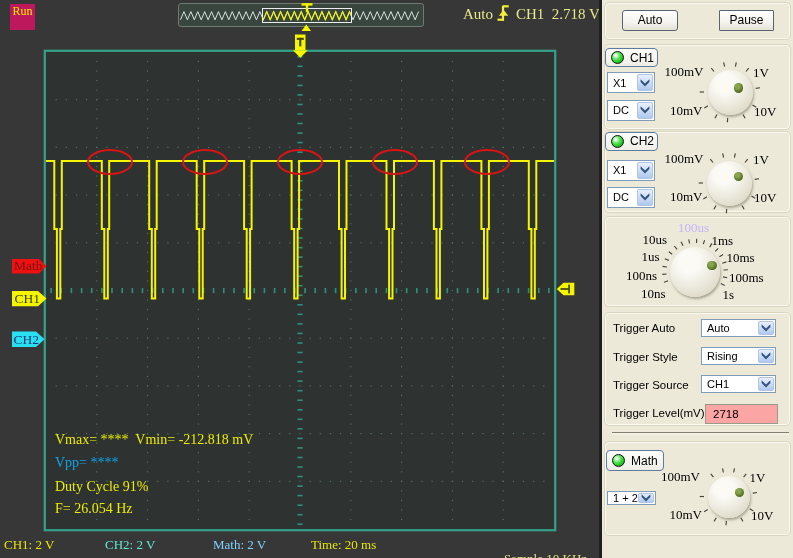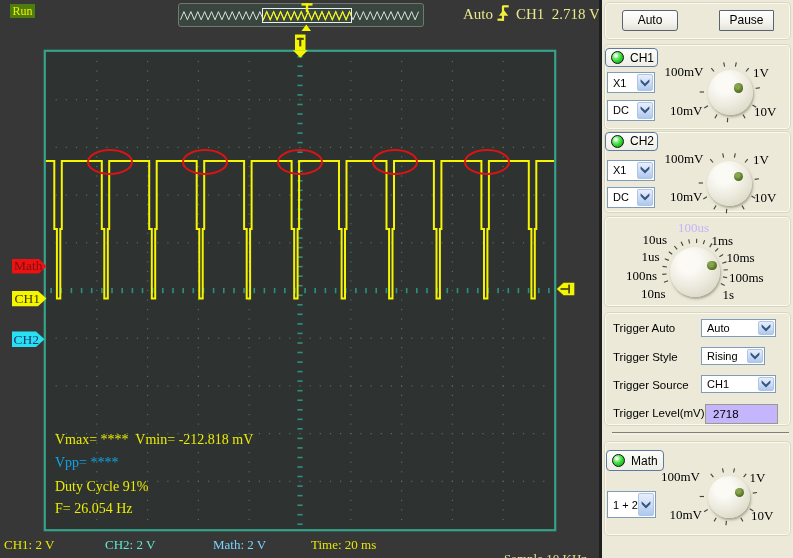--- a/index.html
+++ b/index.html
@@ -927,21 +927,21 @@
       <rect x="560.5" y="288.1" width="9.5" height="1.8" fill="#4c4c10"></rect>
       <rect x="568.2" y="284.6" width="1.8" height="8.8" fill="#4c4c10"></rect>
     </g>
     <g fill="#efef3c">
       <rect x="497.5" y="18.6" width="6.2" height="2.2"></rect>
       <rect x="501.9" y="6.0" width="2.2" height="14.8"></rect>
       <rect x="502.5" y="5.2" width="6.2" height="2.2"></rect>
       <polygon points="498.9,15.8 508.3,15.8 503.6,9.8"></polygon>
     </g>
   </svg>
-<div style="position:absolute;left:10px;top:4px;width:25px;height:14px;background:#4d7c0f;color:#f0f000;font:12px 'Liberation Serif',serif;text-align:center;line-height:14px">Run</div>
+<div style="position:absolute;left:10px;top:4px;width:25px;height:26px;background:#be185d;color:#f0f000;font:12px 'Liberation Serif',serif;text-align:center;line-height:14px">Run</div>
 <div style="color:#e9e98c;font:15px 'Liberation Serif',serif;position:absolute;left:463px;top:6px">Auto</div>
 <div style="color:#e9e98c;font:15px 'Liberation Serif',serif;position:absolute;left:516px;top:6px">CH1&nbsp; 2.718 V</div>
 <div style="color:#eded00;font:14px 'Liberation Serif',serif;position:absolute;left:55px;top:432px">Vmax= ****&nbsp; Vmin= -212.818 mV</div>
 <div style="color:#0ea5e9;font:14px 'Liberation Serif',serif;position:absolute;left:55px;top:455px">Vpp= ****</div>
 <div style="color:#eded00;font:14px 'Liberation Serif',serif;position:absolute;left:55px;top:478.5px">Duty Cycle 91%</div>
 <div style="color:#eded00;font:14px 'Liberation Serif',serif;position:absolute;left:55px;top:501px">F= 26.054 Hz</div>
 <div style="font:13px 'Liberation Serif',serif;position:absolute;top:536.5px;left:4px;color:#e8e800">CH1: 2 V</div>
 <div style="font:13px 'Liberation Serif',serif;position:absolute;top:536.5px;left:105px;color:#5eead4">CH2: 2 V</div>
 <div style="font:13px 'Liberation Serif',serif;position:absolute;top:536.5px;left:213px;color:#7dd3fc">Math: 2 V</div>
 <div style="font:13px 'Liberation Serif',serif;position:absolute;top:536.5px;left:311px;color:#e6e600">Time: 20 ms</div>
@@ -994,53 +994,53 @@
     </span>
   </div>
 <div style="position:absolute;left:607px;top:186.5px;width:48px;height:21px;background:#fff;border:1px solid #7f9db9;box-sizing:border-box;font:11px 'Liberation Sans',sans-serif;color:#000">
     <span style="position:absolute;left:5px;top:50%;transform:translateY(-50%);white-space:nowrap">DC</span>
     <span style="position:absolute;right:1px;top:1px;bottom:1px;width:14px;background:linear-gradient(#e8effc,#cdddf6 50%,#aec8ee);border:1px solid #b0c4e4;border-radius:2px">
       <svg width="11" height="9" viewBox="0 0 11 9" style="position:absolute;left:50%;top:52%;transform:translate(-50%,-50%)">
         <path d="M1.1 0.8 L5.5 5.1 L9.9 0.8 L9.9 3.6 L5.5 8.0 L1.1 3.6 Z" fill="#33547e"></path>
       </svg>
     </span>
   </div>
-<div style="position:absolute;left:607px;top:491px;width:49px;height:27px;background:#fff;border:1px solid #7f9db9;box-sizing:border-box;font:11px 'Liberation Sans',sans-serif;color:#000">
+<div style="position:absolute;left:607px;top:491px;width:49px;height:14px;background:#fff;border:1px solid #7f9db9;box-sizing:border-box;font:11px 'Liberation Sans',sans-serif;color:#000">
     <span style="position:absolute;left:5px;top:50%;transform:translateY(-50%);white-space:nowrap">1 + 2</span>
     <span style="position:absolute;right:1px;top:1px;bottom:1px;width:14px;background:linear-gradient(#e8effc,#cdddf6 50%,#aec8ee);border:1px solid #b0c4e4;border-radius:2px">
       <svg width="11" height="9" viewBox="0 0 11 9" style="position:absolute;left:50%;top:52%;transform:translate(-50%,-50%)">
         <path d="M1.1 0.8 L5.5 5.1 L9.9 0.8 L9.9 3.6 L5.5 8.0 L1.1 3.6 Z" fill="#33547e"></path>
       </svg>
     </span>
   </div>
 <div style="position:absolute;left:701px;top:318.5px;width:75px;height:18px;background:#fff;border:1px solid #7f9db9;box-sizing:border-box;font:11px 'Liberation Sans',sans-serif;color:#000">
     <span style="position:absolute;left:5px;top:50%;transform:translateY(-50%);white-space:nowrap">Auto</span>
     <span style="position:absolute;right:1px;top:1px;bottom:1px;width:14px;background:linear-gradient(#e8effc,#cdddf6 50%,#aec8ee);border:1px solid #b0c4e4;border-radius:2px">
       <svg width="11" height="9" viewBox="0 0 11 9" style="position:absolute;left:50%;top:52%;transform:translate(-50%,-50%)">
         <path d="M1.1 0.8 L5.5 5.1 L9.9 0.8 L9.9 3.6 L5.5 8.0 L1.1 3.6 Z" fill="#33547e"></path>
       </svg>
     </span>
   </div>
-<div style="position:absolute;left:701px;top:347px;width:64px;height:18px;background:#fff;border:1px solid #7f9db9;box-sizing:border-box;font:11px 'Liberation Sans',sans-serif;color:#000">
+<div style="position:absolute;left:701px;top:347px;width:75px;height:18px;background:#fff;border:1px solid #7f9db9;box-sizing:border-box;font:11px 'Liberation Sans',sans-serif;color:#000">
     <span style="position:absolute;left:5px;top:50%;transform:translateY(-50%);white-space:nowrap">Rising</span>
     <span style="position:absolute;right:1px;top:1px;bottom:1px;width:14px;background:linear-gradient(#e8effc,#cdddf6 50%,#aec8ee);border:1px solid #b0c4e4;border-radius:2px">
       <svg width="11" height="9" viewBox="0 0 11 9" style="position:absolute;left:50%;top:52%;transform:translate(-50%,-50%)">
         <path d="M1.1 0.8 L5.5 5.1 L9.9 0.8 L9.9 3.6 L5.5 8.0 L1.1 3.6 Z" fill="#33547e"></path>
       </svg>
     </span>
   </div>
 <div style="position:absolute;left:701px;top:375px;width:75px;height:18px;background:#fff;border:1px solid #7f9db9;box-sizing:border-box;font:11px 'Liberation Sans',sans-serif;color:#000">
     <span style="position:absolute;left:5px;top:50%;transform:translateY(-50%);white-space:nowrap">CH1</span>
     <span style="position:absolute;right:1px;top:1px;bottom:1px;width:14px;background:linear-gradient(#e8effc,#cdddf6 50%,#aec8ee);border:1px solid #b0c4e4;border-radius:2px">
       <svg width="11" height="9" viewBox="0 0 11 9" style="position:absolute;left:50%;top:52%;transform:translate(-50%,-50%)">
         <path d="M1.1 0.8 L5.5 5.1 L9.9 0.8 L9.9 3.6 L5.5 8.0 L1.1 3.6 Z" fill="#33547e"></path>
       </svg>
     </span>
   </div>
-<div style="position:absolute;left:705px;top:403.5px;width:73px;height:20px;background:#c4b5fd;border:1px solid #9a9a8a;box-sizing:border-box;font:11.5px 'Liberation Sans',sans-serif;color:#000">
+<div style="position:absolute;left:705px;top:403.5px;width:73px;height:20px;background:#fca5a5;border:1px solid #9a9a8a;box-sizing:border-box;font:11.5px 'Liberation Sans',sans-serif;color:#000">
     <span style="position:absolute;left:7px;top:50%;transform:translateY(-50%)">2718</span>
   </div>
 <div style="position:absolute;font:11.5px 'Liberation Sans',sans-serif;color:#000;left:613px;top:322px">Trigger Auto</div>
 <div style="position:absolute;font:11.5px 'Liberation Sans',sans-serif;color:#000;left:613px;top:350.5px">Trigger Style</div>
 <div style="position:absolute;font:11.5px 'Liberation Sans',sans-serif;color:#000;left:613px;top:378.5px">Trigger Source</div>
 <div style="position:absolute;font:11.5px 'Liberation Sans',sans-serif;color:#000;left:613px;top:407px">Trigger Level(mV)</div>
 <svg width="793" height="558" viewBox="0 0 793 558" style="position:absolute;left:0;top:0;pointer-events:none">
     <g stroke="#45453b" stroke-width="1.15">
       <line x1="755.7" y1="88.4" x2="760.0" y2="87.8"></line>
       <line x1="746.0" y1="71.5" x2="748.7" y2="68.1"></line>

